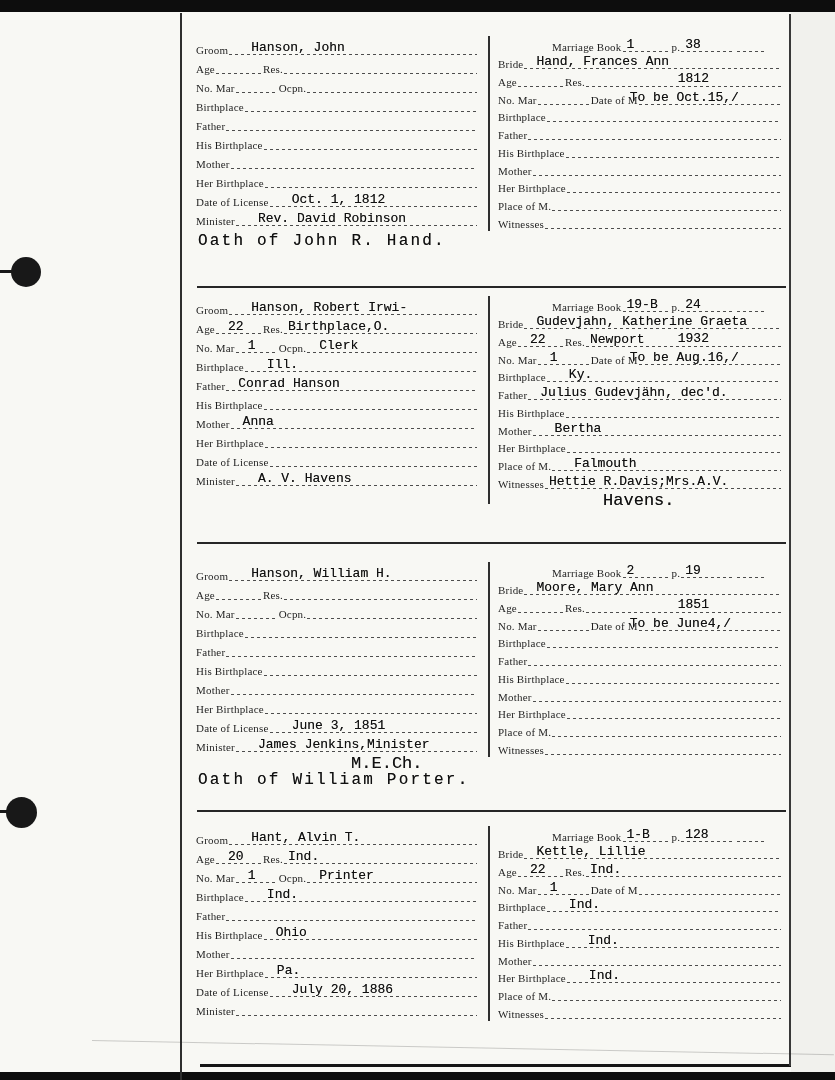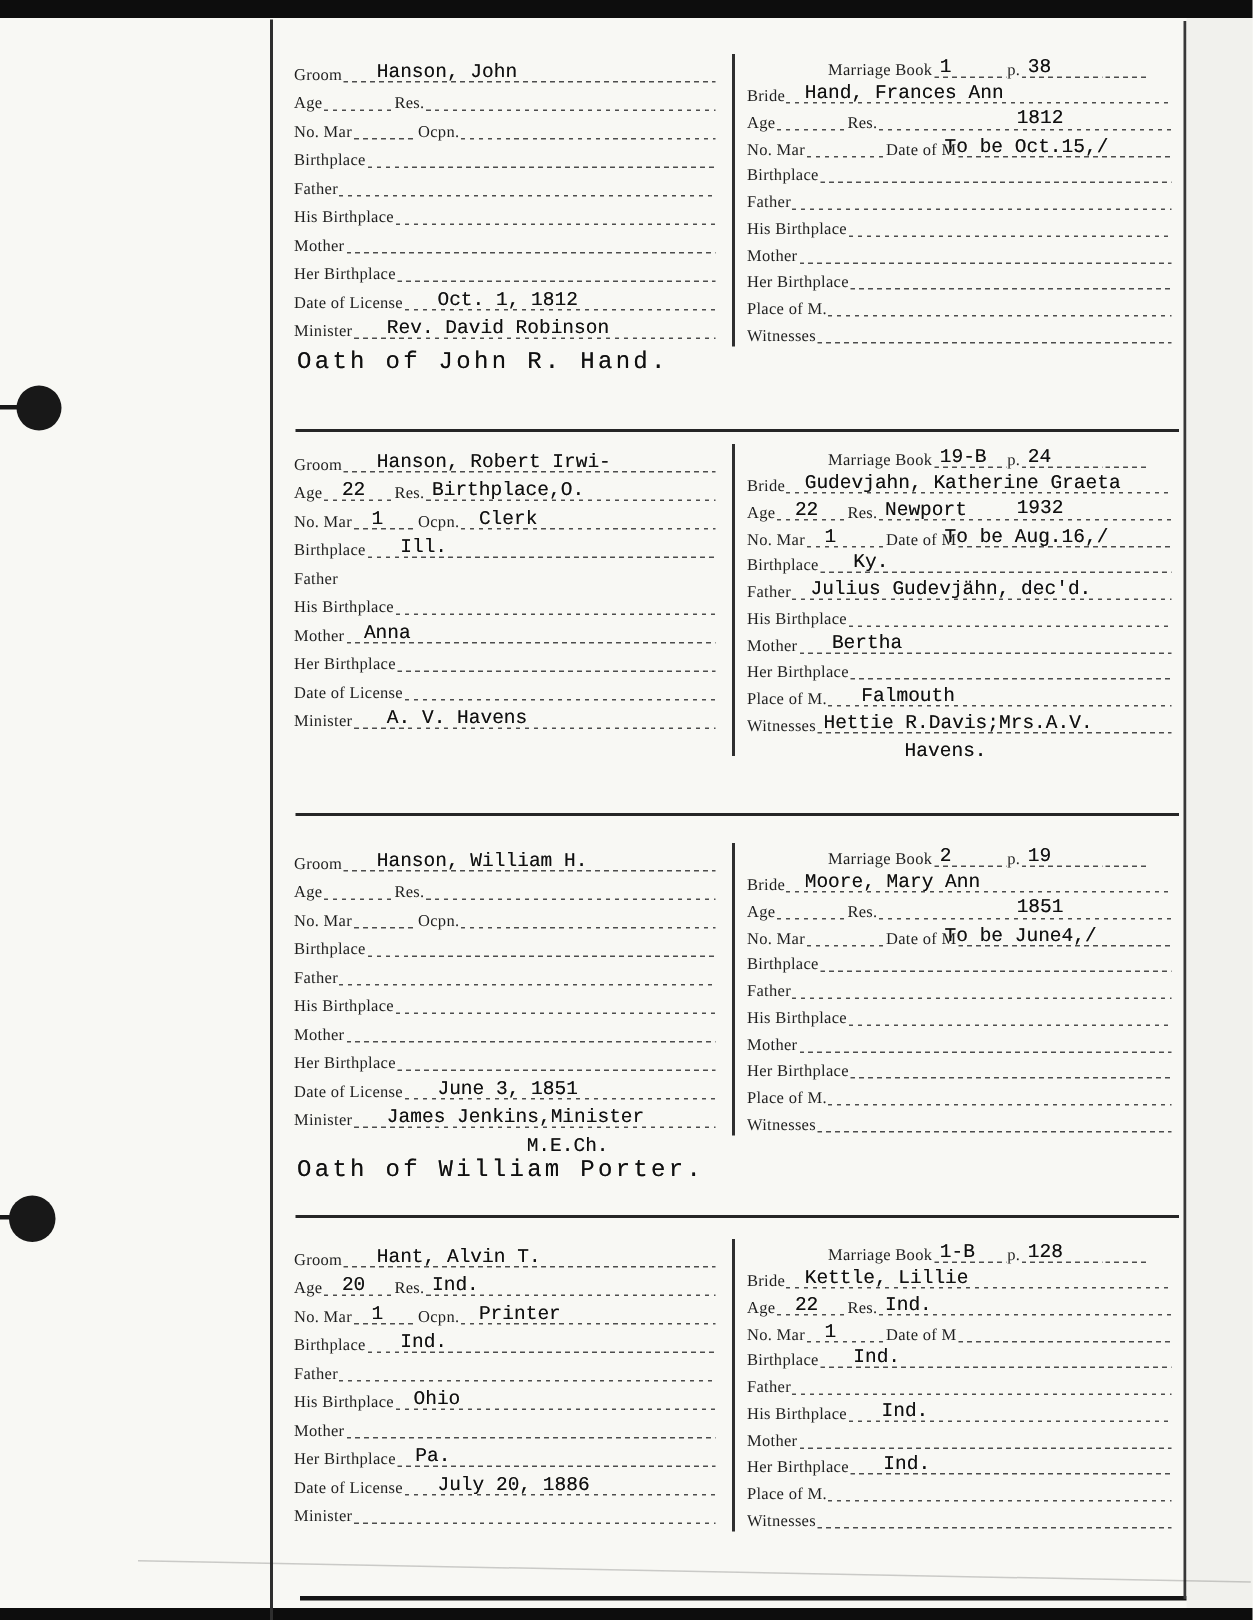--- a/index.html
+++ b/index.html
@@ -54,21 +54,21 @@
     padding:0 0 2px 22px;text-shadow:0 0 .4px rgba(0,0,0,.55);
   }
   .seg.w-age .val,.seg.w-nomar .val,.seg.w-nomar-r .val{padding-left:12px;text-align:right;}
   .seg.w-book .val,.seg.w-page .val{padding-left:4px;}
   .seg.p0 .val{padding-left:4px;}
   .seg.p-sm .val{padding-left:12px;}
   .seg.overlap .val{padding-left:0;margin-left:-9px;}
   .val.year{position:absolute;left:45%;bottom:3px;padding:0;}
   .mbrow{padding-left:54px;}
   .subrow{height:13px;position:relative;}
-  .subrow .val{padding:0;font-size:13px;margin-top:36px;}
+  .subrow .val{padding:0;font-size:17px;margin-top:36px;}
   .subrow.sub-minister .val{margin-left:55%;}
   .subrow.sub-witness .val{margin-left:37%;}
   .note-row{margin-top:3px;}
   .note-row .val{
     padding:0 0 0 2px;font-size:16px;letter-spacing:2.2px;
   }
 </style>
 </head>
 <body>
 
@@ -276,20 +276,23 @@
           </span>
       </div>
       <div class="row">
         <span class="lbl">Birthplace</span>
         <span class="seg grow">
             <span class="val">Ill.</span>
           </span>
       </div>
       <div class="row">
         <span class="lbl">Father</span>
+        <span class="seg grow p-sm">
+            <span class="val">Conrad Hanson</span>
+          </span>
       </div>
       <div class="row">
         <span class="lbl">His Birthplace</span>
         <span class="seg grow p-sm">
             <span class="val"></span>
           </span>
       </div>
       <div class="row">
         <span class="lbl">Mother</span>
         <span class="seg grow p-sm">

